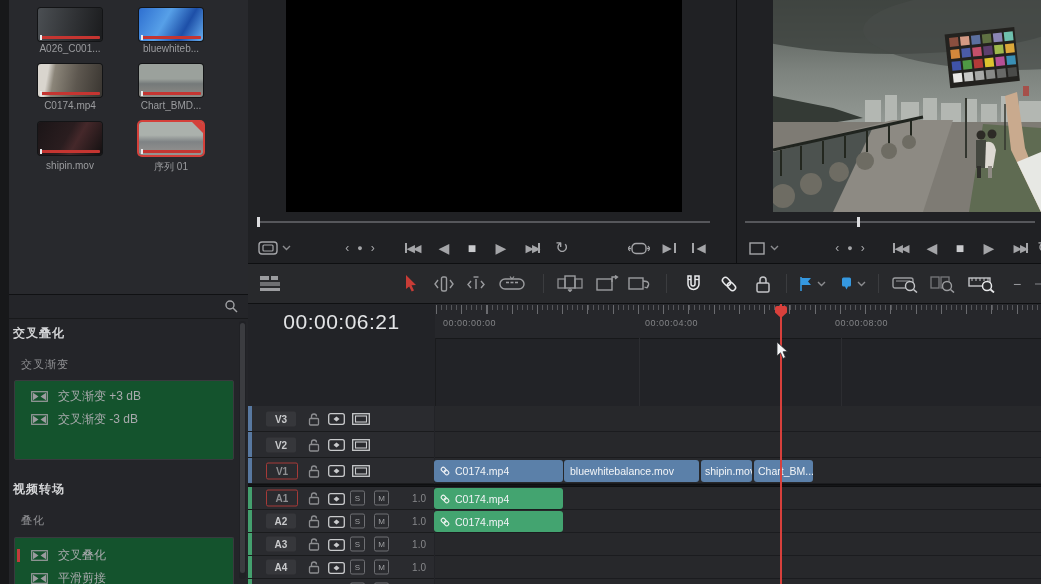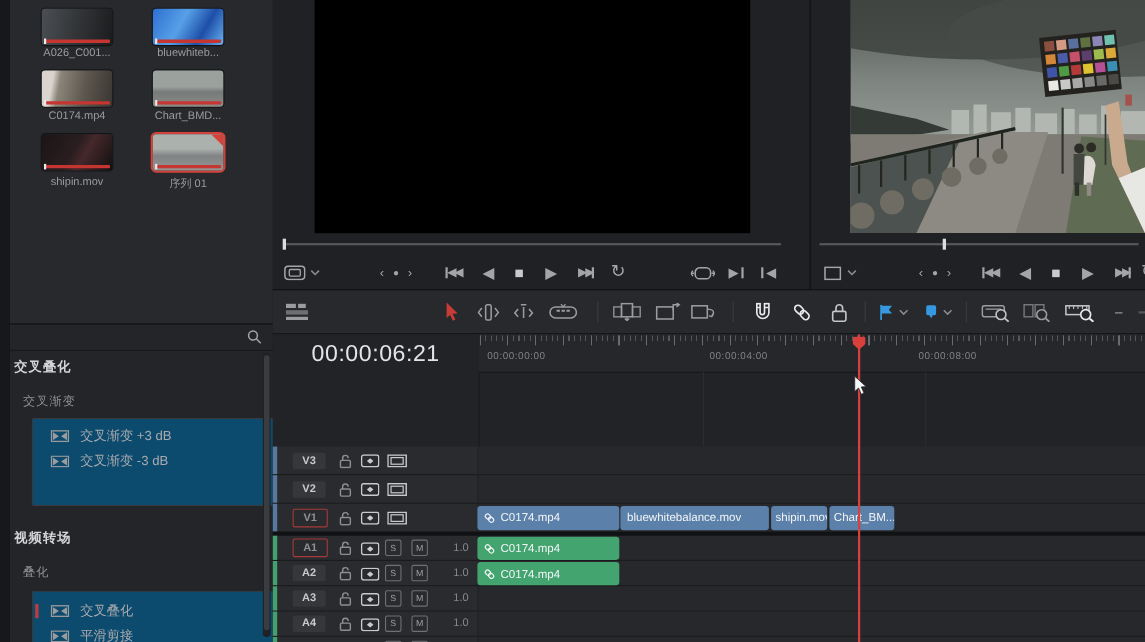--- a/index.html
+++ b/index.html
@@ -15,21 +15,21 @@
   .thumb .redbar{position:absolute;left:2px;right:2px;bottom:2px;height:3px;background:#c53531;border-radius:1px;}
   .thumb .redbar::before{content:"";position:absolute;left:0;top:-1px;width:2px;height:5px;background:#e9eaec;}
   .thumb.selected{box-shadow:0 0 0 2px #d4403a;}
   .thumb .corner{position:absolute;right:0;top:0;width:0;height:0;border-left:11px solid transparent;border-top:11px solid #d4403a;}
   .thumb-label{position:absolute;width:96px;text-align:center;font-size:10px;color:#9b9c9f;white-space:nowrap;}
 
   .trans-panel{left:9px;top:294px;width:239px;height:290px;background:#242529;border-top:1px solid #101113;}
   .search-row{position:absolute;left:0;top:0;width:239px;height:23px;border-bottom:1px solid #18191b;}
   .t-header{position:absolute;left:4px;font-size:12px;font-weight:bold;color:#d3d4d6;letter-spacing:1px;}
   .t-group{position:absolute;left:12px;font-size:11px;color:#909194;letter-spacing:1px;}
-  .t-box{position:absolute;left:20px;width:218px;background:#0c4a6e;border:1px solid #393a3e;border-radius:2px;}
+  .t-box{position:absolute;left:5px;width:218px;background:#14532d;border:1px solid #393a3e;border-radius:2px;}
   .t-item{position:relative;height:23px;display:flex;align-items:center;padding-left:16px;gap:10px;font-size:12px;color:#a9aaad;}
   .fav{position:absolute;left:2px;top:5px;width:3px;height:13px;background:#c13b3c;}
   .scrollbar{position:absolute;right:2px;top:26px;width:7px;height:258px;background:#202125;border-radius:3px;}
   .scrollbar .sthumb{position:absolute;left:1px;top:2px;width:5px;height:250px;background:#3b3c40;border-radius:3px;}
 
   
   .viewers{left:248px;top:0;width:793px;height:263px;background:#202124;border-bottom:1px solid #0e0f11;}
   .vsplit{position:absolute;left:488px;top:0;width:1px;height:263px;background:#0e0f11;}
   .screen-left{position:absolute;left:38px;top:0;width:396px;height:212px;background:#000;}
   .screen-right{position:absolute;left:525px;top:0;width:268px;height:212px;overflow:hidden;background:#23261f;}

